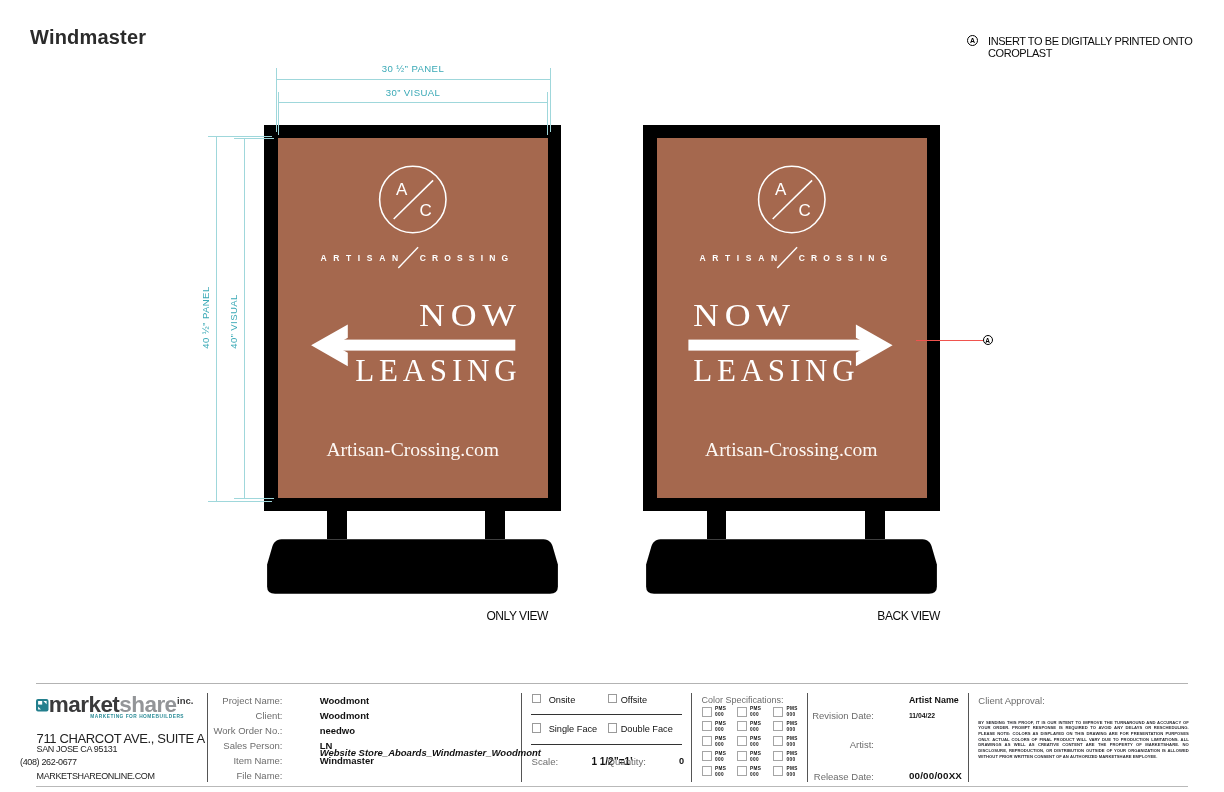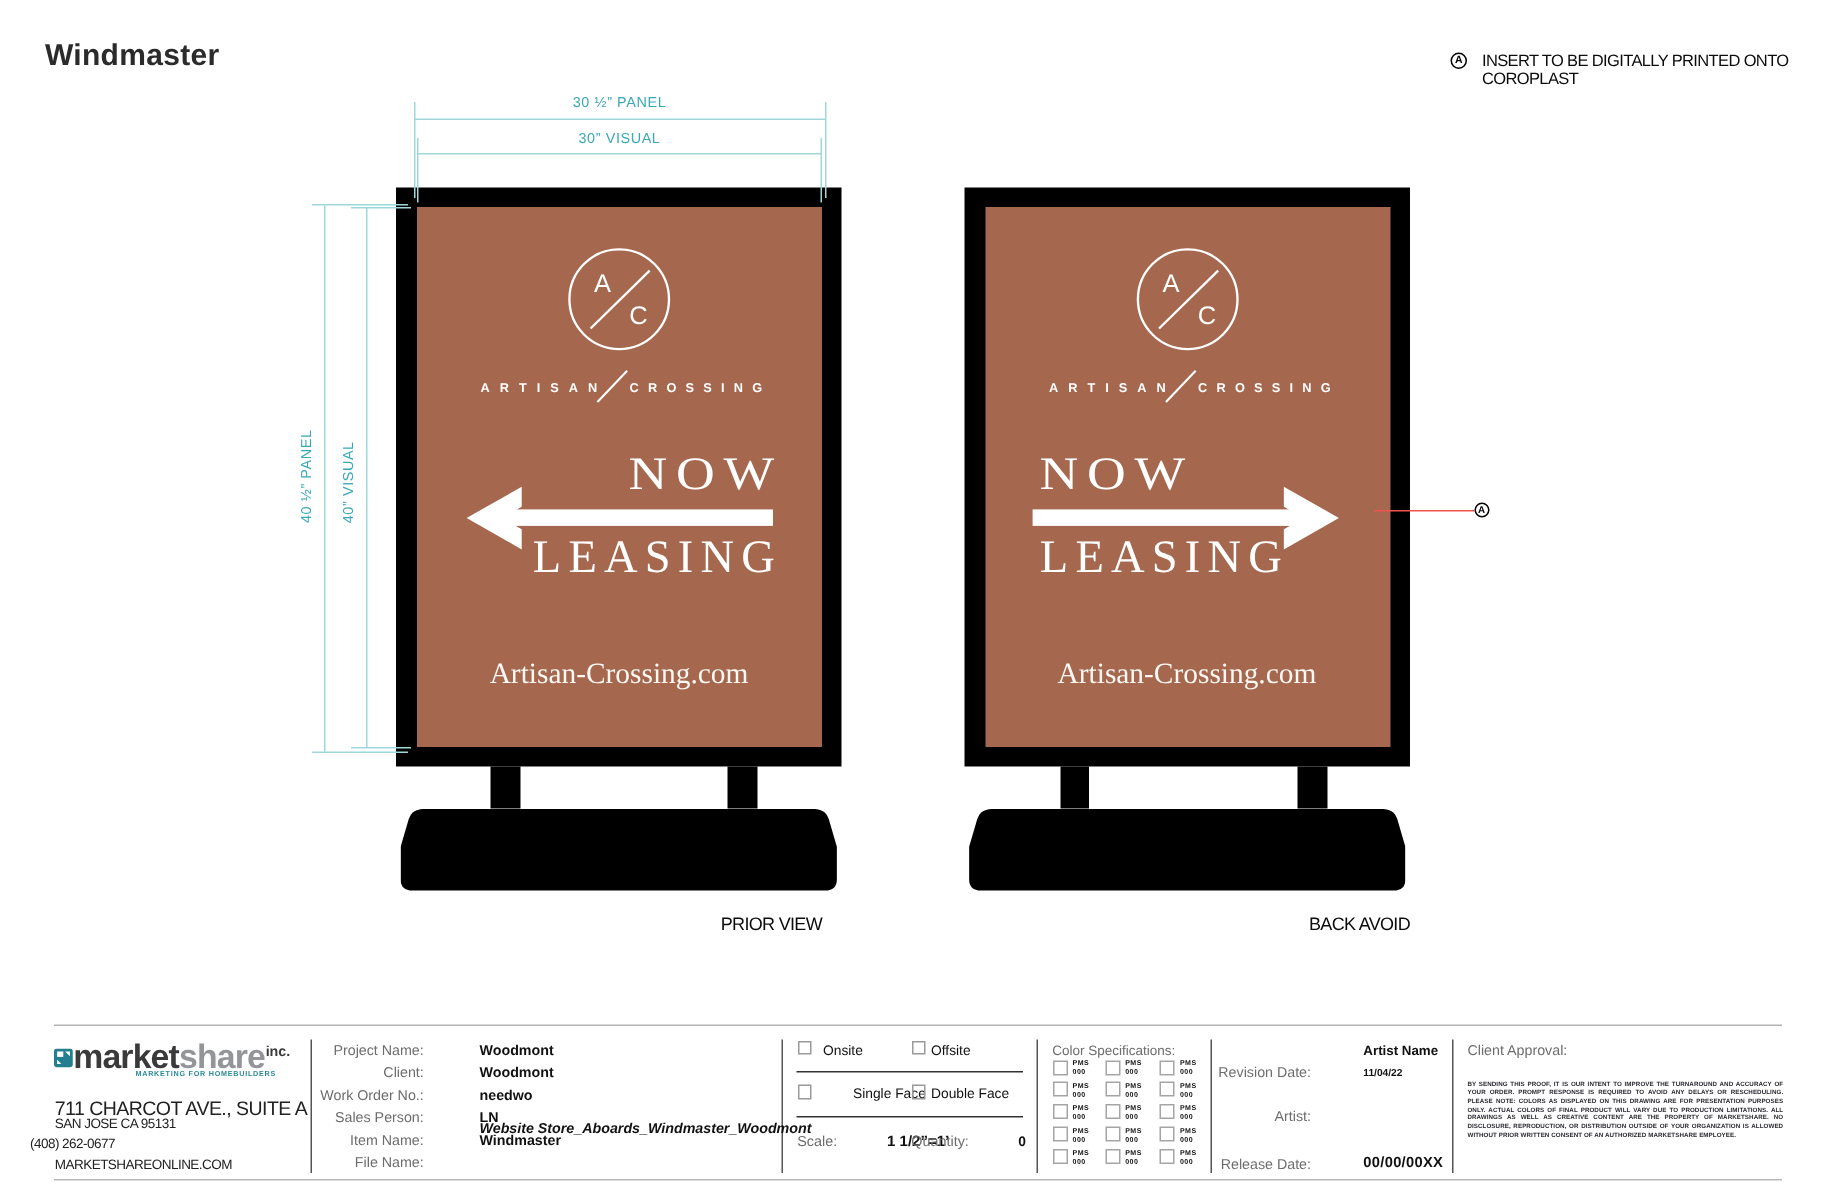--- a/index.html
+++ b/index.html
@@ -50,21 +50,21 @@
 <div class="abs" style="left:312.7px;top:439px;width:200px;text-align:center;color:#fdf8f4;font-family:'Liberation Serif',serif;font-size:19.6px;">Artisan-Crossing.com</div>
 
 <div class="abs" style="left:327.4px;top:510.8px;width:19.2px;height:28.5px;background:#000;"></div>
 
 <div class="abs" style="left:485.4px;top:510.8px;width:19.6px;height:28.5px;background:#000;"></div>
 
 <svg class="abs" style="left:267px;top:539px;" width="291" height="55" viewBox="0 0 291 55">
   <path d="M17,0.3 L274,0.3 C281,0.3 283.5,2 285.5,7 L290.9,25.5 L290.9,47.5 Q290.9,54.7 283,54.7 L8,54.7 Q0.1,54.7 0.1,47.5 L0.1,25.5 L5.5,7 C7.5,2 10,0.3 17,0.3 Z" fill="#000"></path>
 </svg>
 
-<div class="abs" style="left:448px;top:609px;width:100px;text-align:right;font-size:12px;color:#0c0c0c;letter-spacing:-0.45px;">PRIOR VIEW</div>
+<div class="abs" style="left:448px;top:609px;width:100px;text-align:right;font-size:12px;color:#0c0c0c;letter-spacing:-0.45px;">ONLY VIEW</div>
 
 <div class="abs" style="left:642.9px;top:124.8px;width:296.9px;height:386px;background:#000;"></div>
 
 <div class="abs" style="left:656.5px;top:138.2px;width:270px;height:360px;background:#a5684e;"></div>
 
 <svg class="abs" style="left:756px;top:164px;" width="72" height="72" viewBox="0 0 72 72">
   <circle cx="35.8" cy="35.5" r="33.2" fill="none" stroke="#fff" stroke-width="1.55"></circle>
   <line x1="16.7" y1="55" x2="56.1" y2="16.4" stroke="#fff" stroke-width="1.55"></line>
   <text x="24.7" y="30.5" fill="#fff" font-size="17px" font-family="Liberation Sans" text-anchor="middle">A</text>
   <text x="48.7" y="52" fill="#fff" font-size="17px" font-family="Liberation Sans" text-anchor="middle">C</text>
@@ -88,21 +88,21 @@
 <div class="abs" style="left:691.3px;top:439px;width:200px;text-align:center;color:#fdf8f4;font-family:'Liberation Serif',serif;font-size:19.6px;">Artisan-Crossing.com</div>
 
 <div class="abs" style="left:707px;top:510.8px;width:19.2px;height:28.5px;background:#000;"></div>
 
 <div class="abs" style="left:865.2px;top:510.8px;width:19.6px;height:28.5px;background:#000;"></div>
 
 <svg class="abs" style="left:646px;top:539px;" width="291" height="55" viewBox="0 0 291 55">
   <path d="M17,0.3 L274,0.3 C281,0.3 283.5,2 285.5,7 L290.9,25.5 L290.9,47.5 Q290.9,54.7 283,54.7 L8,54.7 Q0.1,54.7 0.1,47.5 L0.1,25.5 L5.5,7 C7.5,2 10,0.3 17,0.3 Z" fill="#000"></path>
 </svg>
 
-<div class="abs" style="left:840px;top:609px;width:100px;text-align:right;font-size:12px;color:#0c0c0c;letter-spacing:-0.45px;">BACK AVOID</div>
+<div class="abs" style="left:840px;top:609px;width:100px;text-align:right;font-size:12px;color:#0c0c0c;letter-spacing:-0.45px;">BACK VIEW</div>
 
 <div class="abs tealtxt" style="left:313px;top:62.8px;width:200px;text-align:center;">30 ½” PANEL</div>
 
 <div class="abs teal" style="left:275.5px;top:78.5px;width:274.5px;height:1px;"></div>
 
 <div class="abs teal" style="left:275.5px;top:68px;width:1px;height:63.5px;"></div>
 
 <div class="abs teal" style="left:549.5px;top:68px;width:1px;height:63.5px;"></div>
 
 <div class="abs tealtxt" style="left:313px;top:86.6px;width:200px;text-align:center;">30” VISUAL</div>
@@ -183,21 +183,21 @@
 
 <div class="abs" style="left:531.5px;top:693.8px;width:9.6px;height:9.6px;border:1px solid #9a9a9a;box-sizing:border-box;"></div>
 <div class="abs" style="left:548.7px;top:694.9px;font-size:9.2px;color:#111;">Onsite</div>
 
 <div class="abs" style="left:607.5px;top:693.8px;width:9.6px;height:9.6px;border:1px solid #9a9a9a;box-sizing:border-box;"></div>
 <div class="abs" style="left:620.7px;top:694.9px;font-size:9.2px;color:#111;">Offsite</div>
 
 <div class="abs" style="left:531px;top:713.7px;width:150.8px;height:1px;background:#333;"></div>
 
 <div class="abs" style="left:531.5px;top:723px;width:9.6px;height:9.6px;border:1px solid #9a9a9a;box-sizing:border-box;"></div>
-<div class="abs" style="left:548.7px;top:724.2px;font-size:9.2px;color:#111;margin-left:20px;">Single Face</div>
+<div class="abs" style="left:548.7px;top:724.2px;font-size:9.2px;color:#111;">Single Face</div>
 
 <div class="abs" style="left:607.5px;top:723px;width:9.6px;height:9.6px;border:1px solid #9a9a9a;box-sizing:border-box;"></div>
 <div class="abs" style="left:620.7px;top:724.2px;font-size:9.2px;color:#111;">Double Face</div>
 
 <div class="abs" style="left:531px;top:743.5px;width:150.8px;height:1px;background:#333;"></div>
 
 <div class="abs lbl" style="left:531.5px;top:755.7px;font-size:9.6px;">Scale:</div>
 <div class="abs val" style="left:563.4px;top:756px;font-size:10px;">1 1/2”=1’</div>
 <div class="abs lbl" style="left:607.5px;top:755.7px;font-size:9.6px;">Quantity:</div>
 <div class="abs val" style="left:650.9px;top:756px;font-size:9.2px;">0</div>

